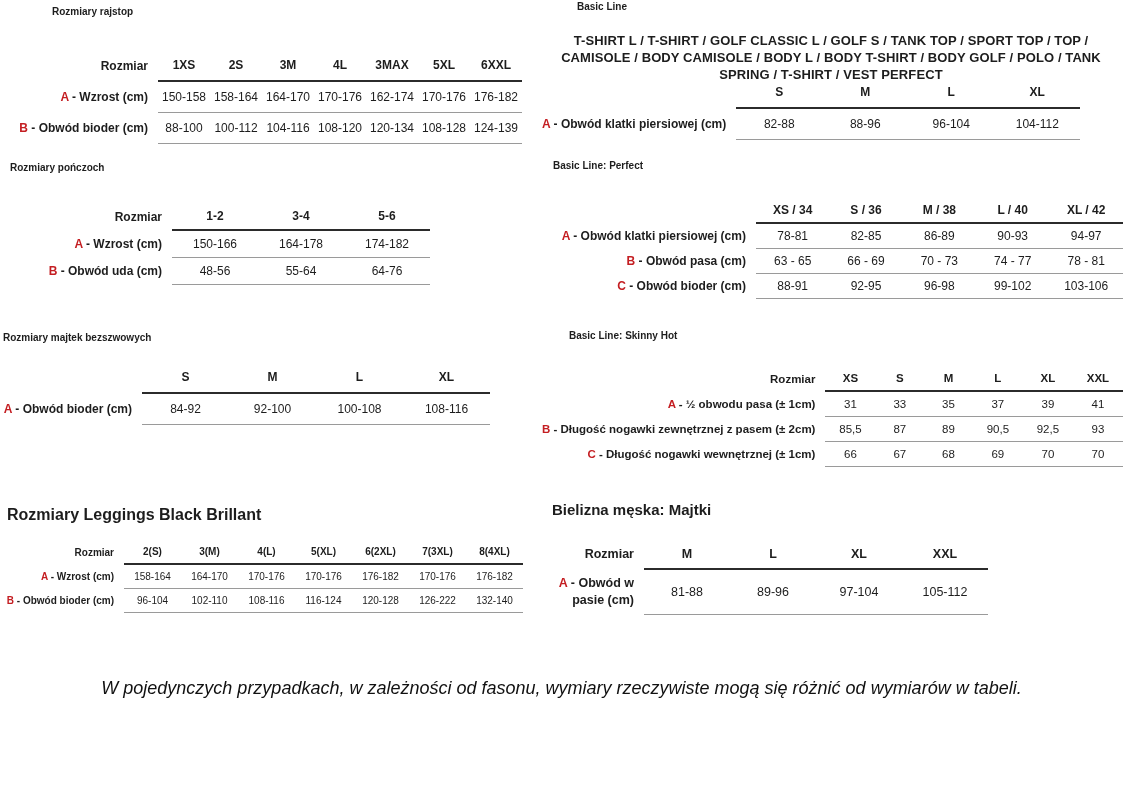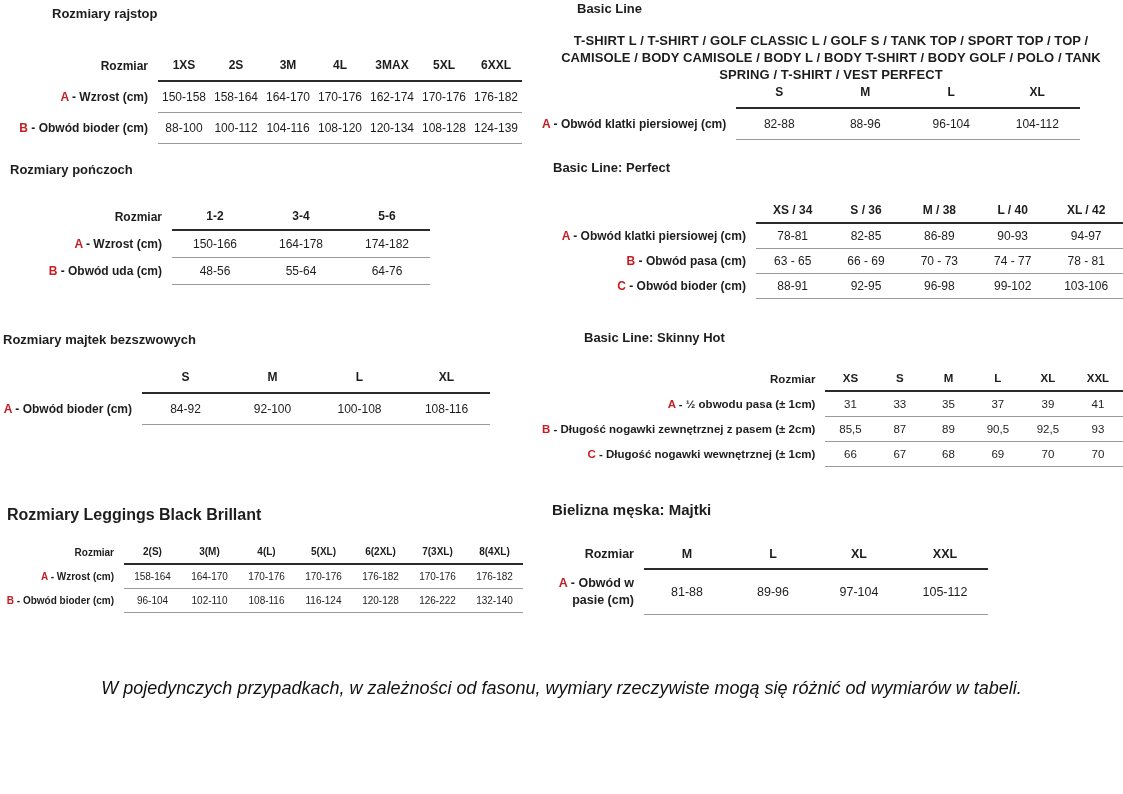--- a/index.html
+++ b/index.html
@@ -13,21 +13,21 @@
     position: relative;
     overflow: hidden;
     font-family: "Liberation Sans", sans-serif;
     color: #1d1d1d;
     -webkit-font-smoothing: antialiased;
   }
   .abs { position: absolute; }
 
   .sec-title {
     font-weight: bold;
-    font-size: 13px;
+    font-size: 10px;
     white-space: nowrap;
   }
   .sec-title.small { font-size: 16px; }
   .sec-title.large { font-size: 15px; }
 
   .subtitle {
     font-weight: bold;
     font-size: 13px;
     text-align: center;
     line-height: 1.3;
@@ -280,21 +280,21 @@
           <td class="col">88-91</td>
           <td class="col">92-95</td>
           <td class="col">96-98</td>
           <td class="col">99-102</td>
           <td class="col">103-106</td>
         </tr>
       </tbody>
     </table>
   </div>
 
-<div class="abs sec-title" style="left:564px; top:330px;padding-left:20px;">Basic Line: Skinny Hot</div>
+<div class="abs sec-title" style="left:549px; top:330px;padding-left:20px;">Basic Line: Skinny Hot</div>
 <div class="abs t-skinny" style="left:540px; top:366px;">
     <table class="size-table">
       <tbody>
         <tr class="head">
           <td class="lbl">Rozmiar</td>
           <td class="col">XS</td>
           <td class="col">S</td>
           <td class="col">M</td>
           <td class="col">L</td>
           <td class="col">XL</td>

